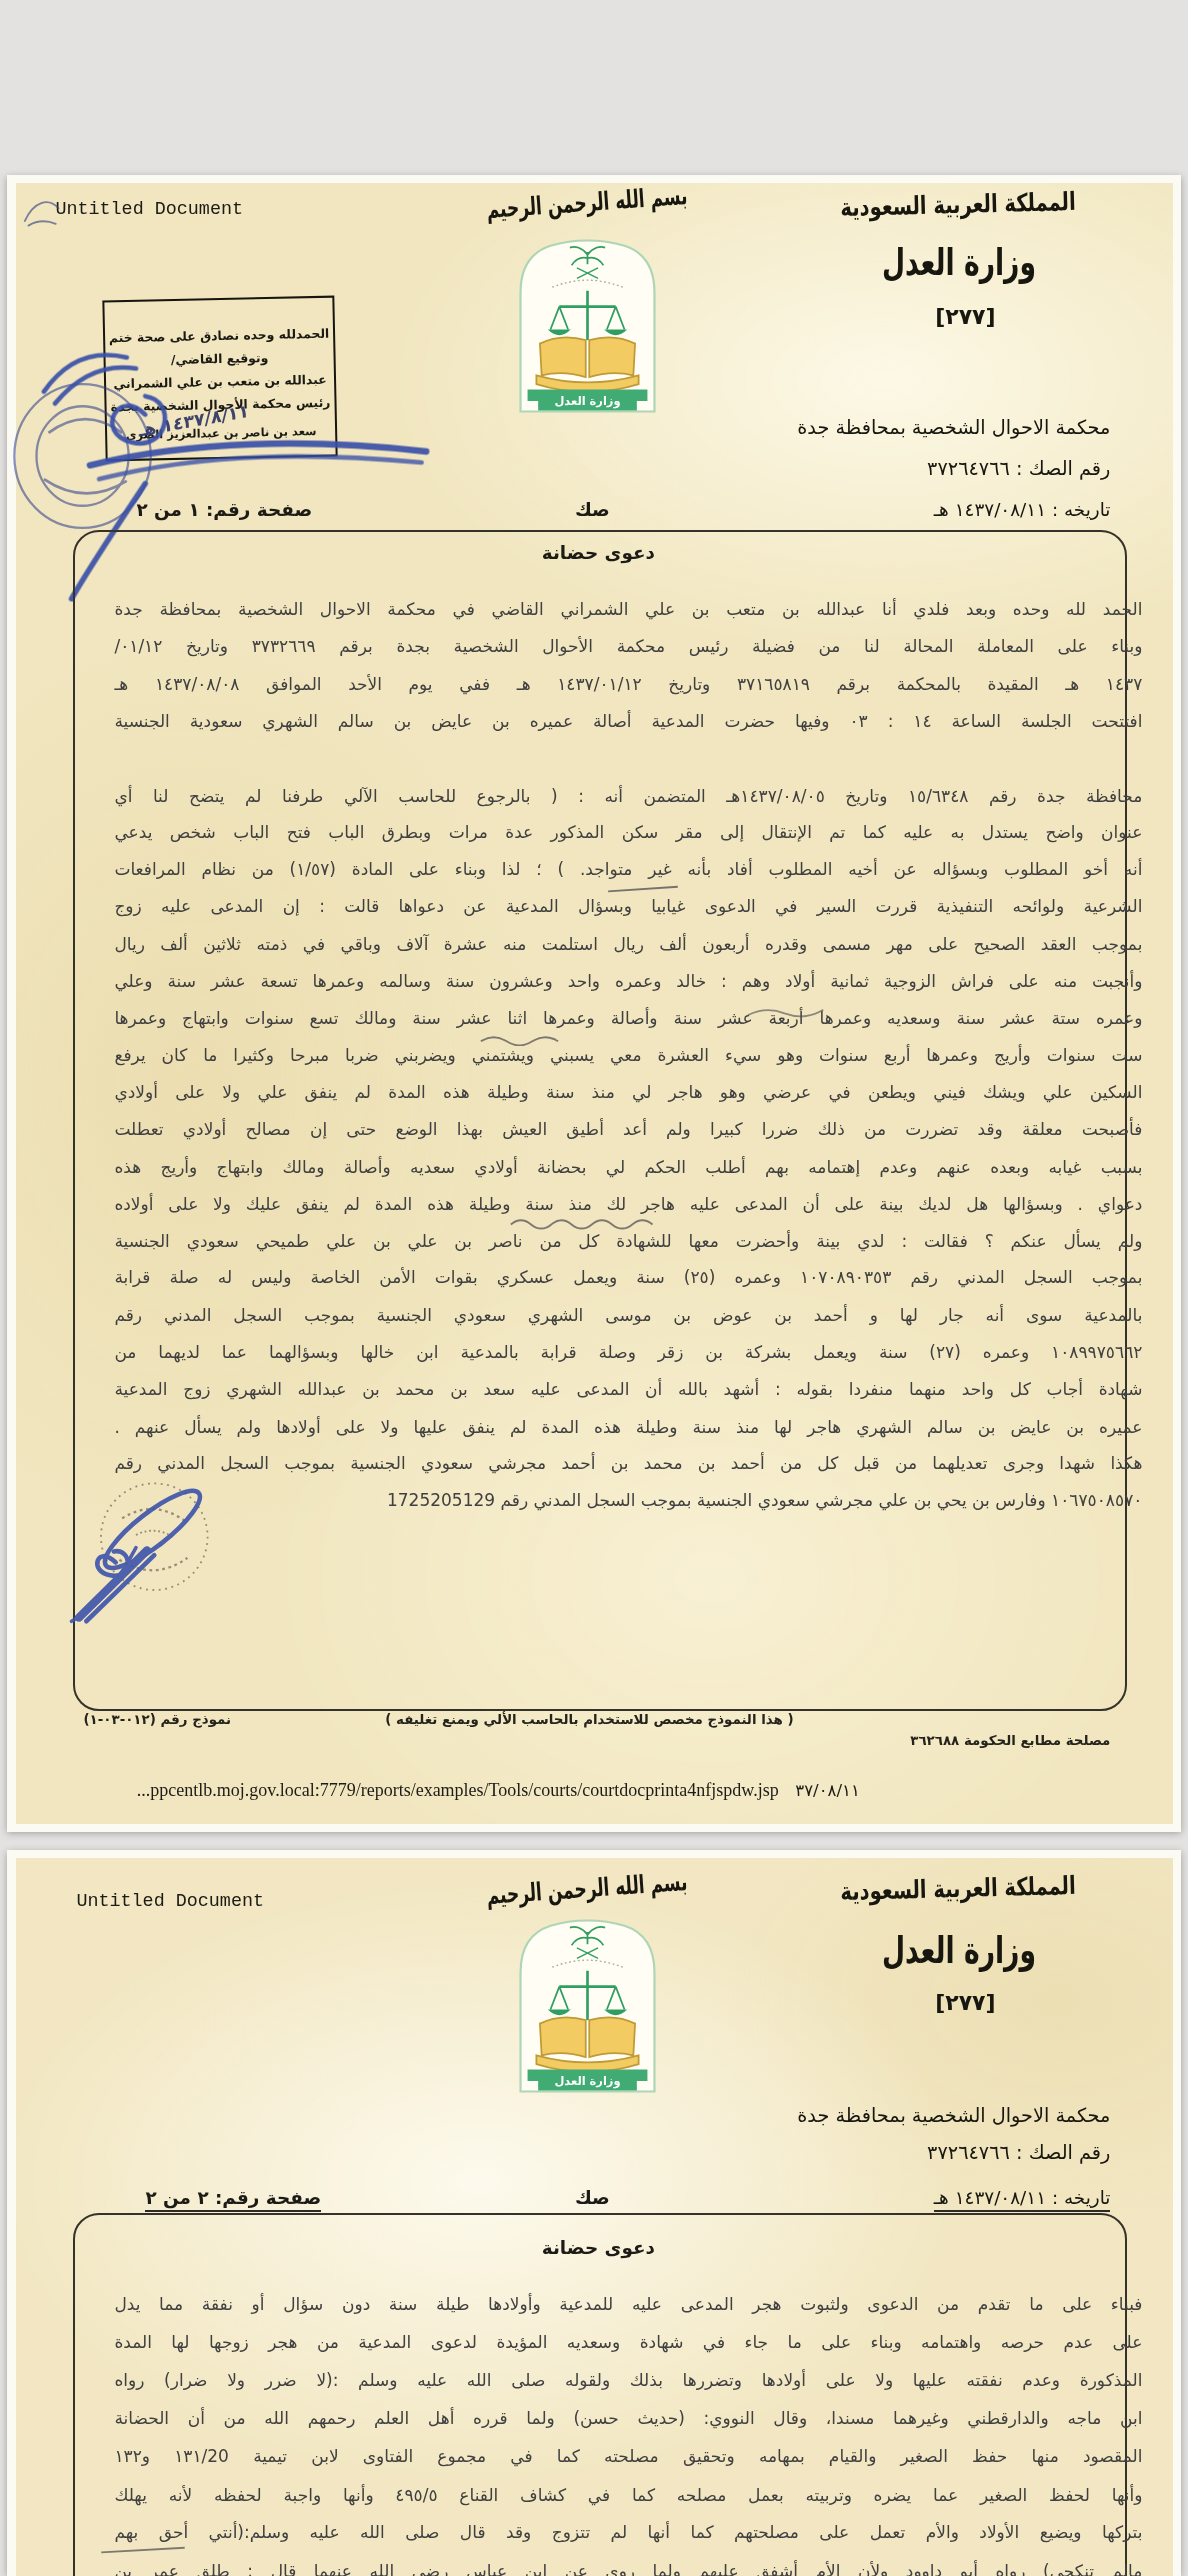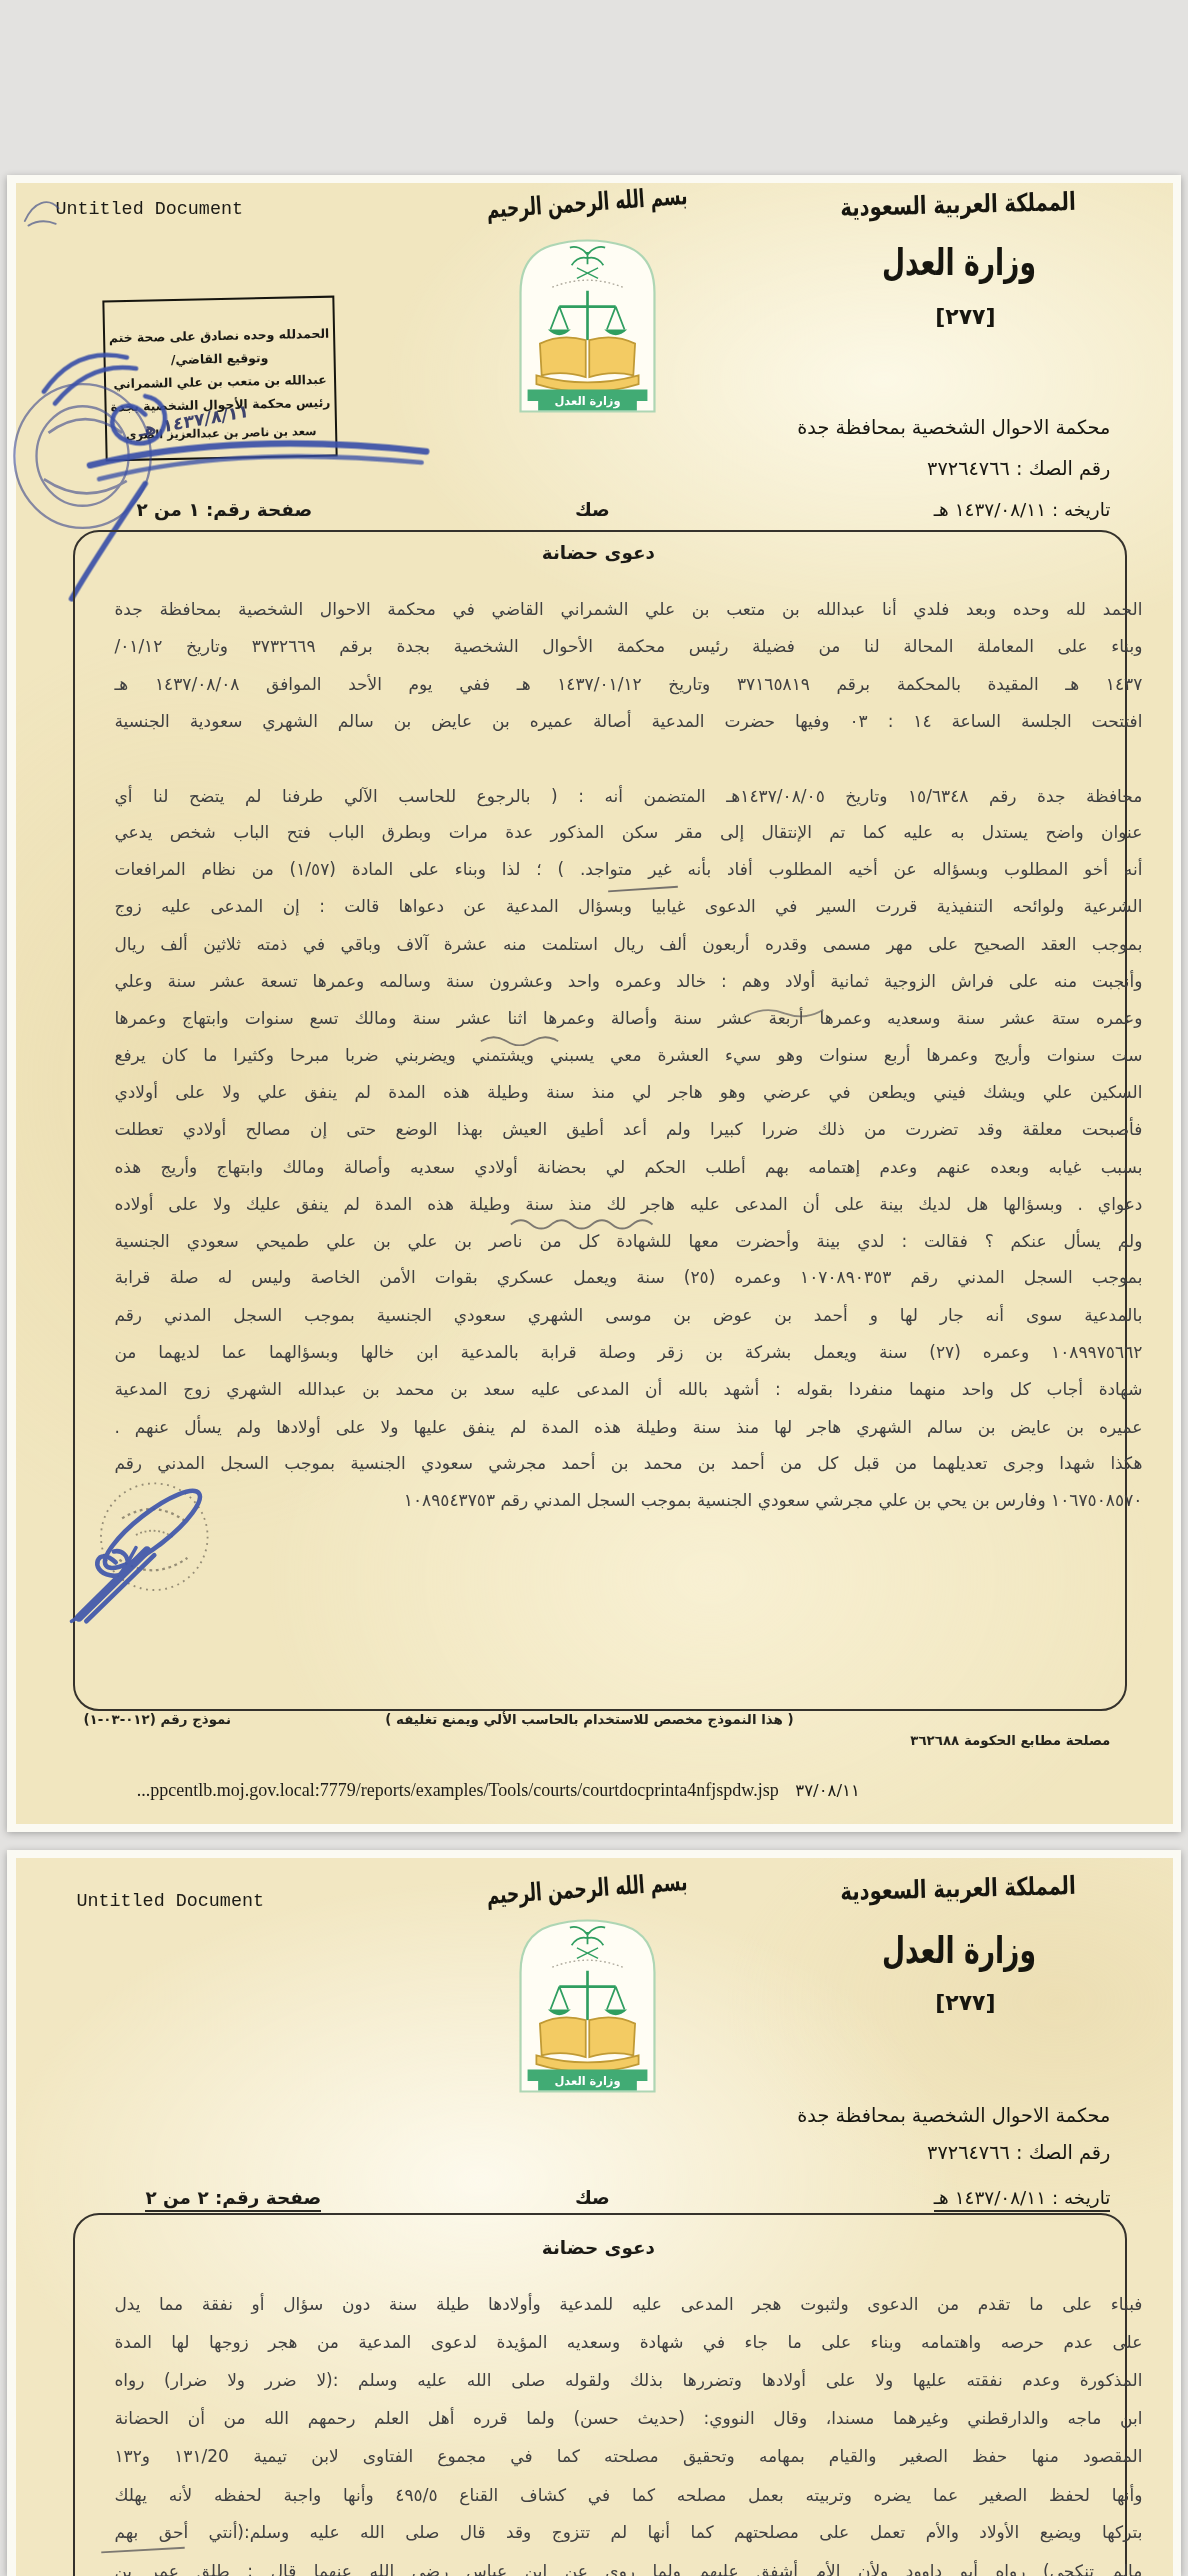--- a/index.html
+++ b/index.html
@@ -144,21 +144,21 @@
   <div class="line" style="top:936px">فأصبحت معلقة وقد تضررت من ذلك ضررا كبيرا ولم أعد أطيق العيش بهذا الوضع حتى إن مصالح أولادي تعطلت</div>
   <div class="line" style="top:974px">بسبب غيابه وبعده عنهم وعدم إهتمامه بهم أطلب الحكم لي بحضانة أولادي سعديه وأصالة ومالك وابتهاج وأريج هذه</div>
   <div class="line" style="top:1011px">دعواي . وبسؤالها هل لديك بينة على أن المدعى عليه هاجر لك منذ سنة وطيلة هذه المدة لم ينفق عليك ولا على أولاده</div>
   <div class="line" style="top:1048px">ولم يسأل عنكم ؟ فقالت : لدي بينة وأحضرت معها للشهادة كل من ناصر بن علي بن علي طميحي سعودي الجنسية</div>
   <div class="line" style="top:1084px">بموجب السجل المدني رقم ١٠٧٠٨٩٠٣٥٣ وعمره (٢٥) سنة ويعمل عسكري بقوات الأمن الخاصة وليس له صلة قرابة</div>
   <div class="line" style="top:1122px">بالمدعية سوى أنه جار لها و أحمد بن عوض بن موسى الشهري سعودي الجنسية بموجب السجل المدني رقم</div>
   <div class="line" style="top:1159px">١٠٨٩٩٧٥٦٦٢ وعمره (٢٧) سنة ويعمل بشركة بن زقر وصلة قرابة بالمدعية ابن خالها وبسؤالهما عما لديهما من</div>
   <div class="line" style="top:1196px">شهادة أجاب كل واحد منهما منفردا بقوله : أشهد بالله أن المدعى عليه سعد بن محمد بن عبدالله الشهري زوج المدعية</div>
   <div class="line" style="top:1234px">عميره بن عايض بن سالم الشهري هاجر لها منذ سنة وطيلة هذه المدة لم ينفق عليها ولا على أولادها ولم يسأل عنهم .</div>
   <div class="line" style="top:1270px">هكذا شهدا وجرى تعديلهما من قبل كل من أحمد بن محمد بن أحمد مجرشي سعودي الجنسية بموجب السجل المدني رقم</div>
-  <div class="line short" style="top:1307px">١٠٦٧٥٠٨٥٧٠ وفارس بن يحي بن علي مجرشي سعودي الجنسية بموجب السجل المدني رقم ١٠٨٩٥٤٣٧٥٣</div>
+  <div class="line short" style="top:1307px">١٠٦٧٥٠٨٥٧٠ وفارس بن يحي بن علي مجرشي سعودي الجنسية بموجب السجل المدني رقم 1725205129</div>
 
   <svg class="abs" style="left:599px;top:709px;" width="74" height="11" viewBox="0 0 80 12">
     <path d="M2,8 L78,3" fill="none" stroke="#4b4a50" stroke-width="2" opacity=".75"></path>
   </svg>
   <svg class="abs" style="left:472px;top:858px;" width="92" height="13" viewBox="0 0 100 14">
     <path d="M2,9 q14,-9 28,0 t28,0 t28,0" fill="none" stroke="#4b4a50" stroke-width="2" opacity=".7"></path>
   </svg>
   <svg class="abs" style="left:737px;top:831px;" width="83" height="13" viewBox="0 0 90 14">
     <path d="M4,10 q20,-10 40,-2 q22,8 42,-4" fill="none" stroke="#4b4a50" stroke-width="2" opacity=".6"></path>
   </svg>

